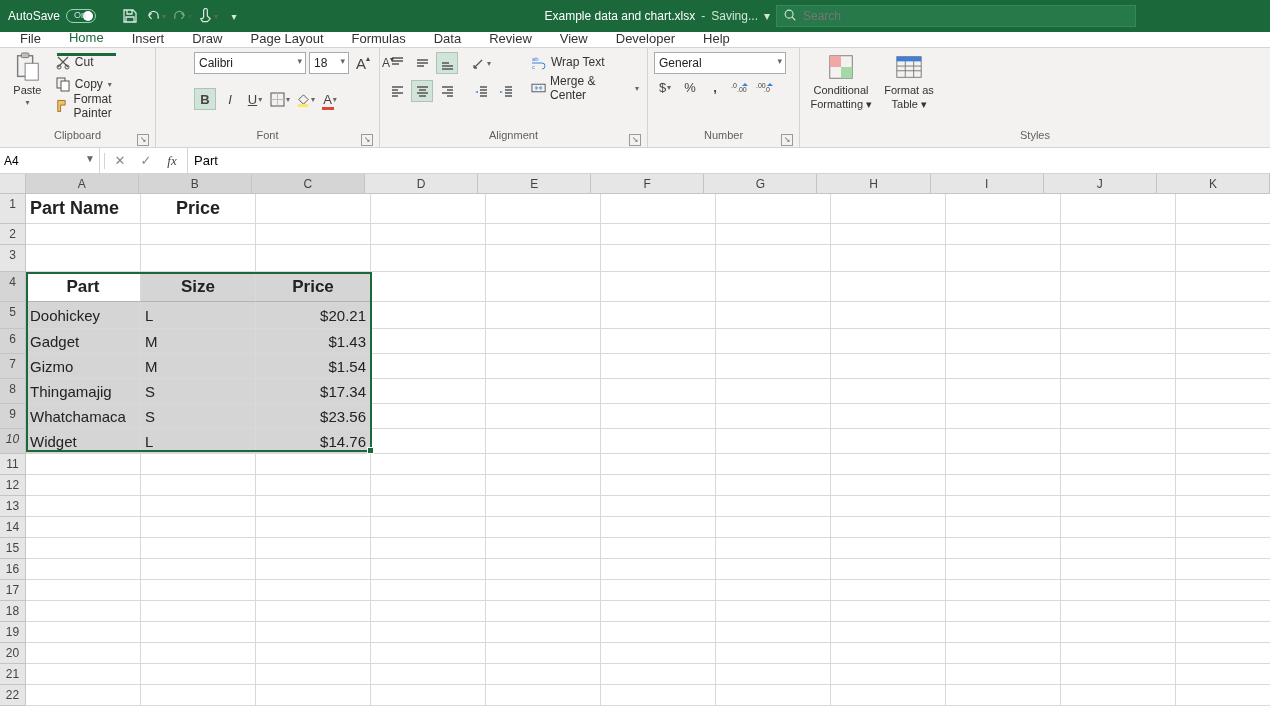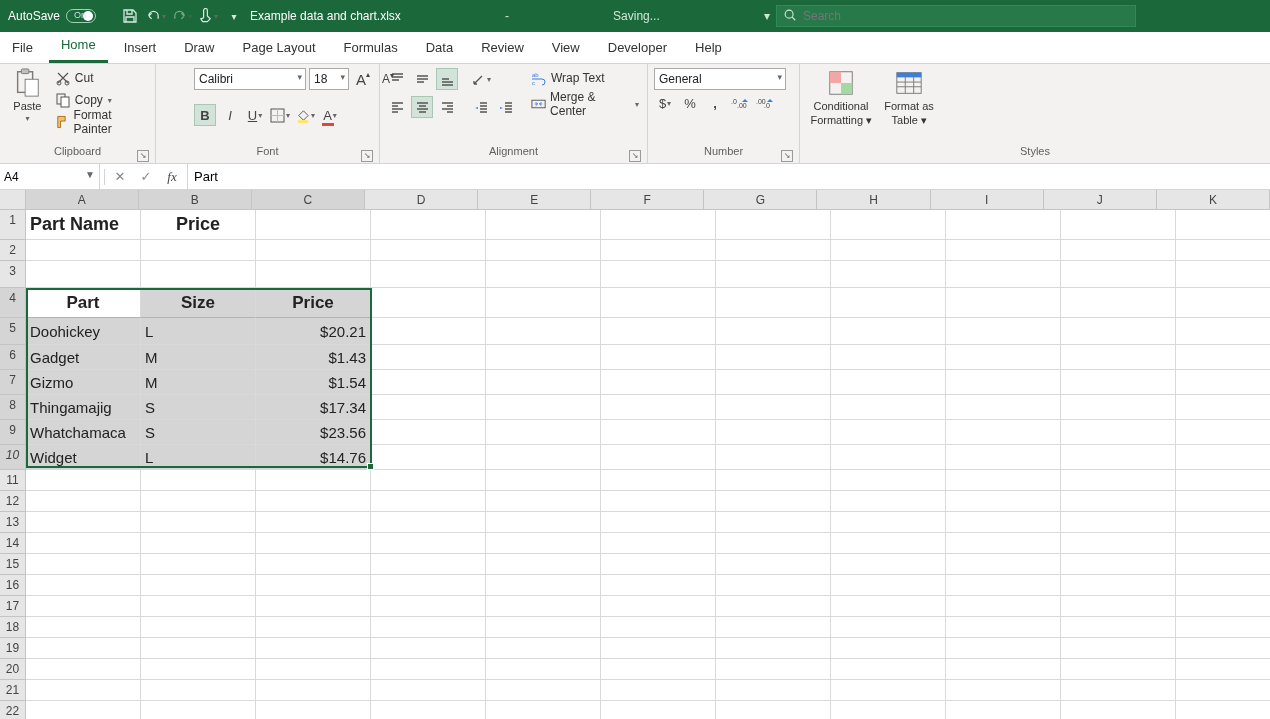--- a/index.html
+++ b/index.html
@@ -4,29 +4,29 @@
 <style>
   * { box-sizing: border-box; margin: 0; padding: 0; font-family: "Segoe UI", Arial, sans-serif; }
   body { width: 1270px; height: 719px; overflow: hidden; background: #fff; font-size: 12px; color:#222; }
 
   
   .titlebar { height: 32px; background: #1b683a; color: #fff; display: flex; align-items: center; padding: 0 8px; gap:6px; }
   .autosave { display: flex; align-items: center; gap: 6px; font-size: 12px;}
   .toggle { width: 30px; height: 14px; border:1px solid #9fd2b4; border-radius: 7px; position: relative; background:#1b683a;}
   .toggle::after{content:"";position:absolute;left:16px;top:1px;width:10px;height:10px;border-radius:50%;background:#fff;}
   .tb-icon { width:20px; height:20px; display:flex; align-items:center; justify-content:center; color:#d7eadf; fill:#d7eadf; cursor:pointer;}
-  .title { flex:1; text-align:center; font-size:12px; display:flex; justify-content:space-between; gap:6px; align-items:center; }
+  .title { flex:1; text-align:center; font-size:12px; display:flex; justify-content:flex-end; gap:6px; align-items:center; }
   .title .fn{color:#fff;}
   .title .sv{color:#cfe7d8;}
   .search { width: 360px; height: 22px; background:#27794a; border:1px solid #2e8a56; display:flex; align-items:center; padding:0 6px; gap:6px; color:#d7eadf; }
   .search input{ background:transparent; border:none; color:#fff; font-size:12px; outline:none; flex:1;}
   .title-right{width:120px;}
 
   
-  .tabbar { height: 32px; background: #fff; border-bottom:1px solid #d4d4d4; display:flex; align-items:flex-end; gap:4px;}
+  .tabbar { height: 16px; background: #fff; border-bottom:1px solid #d4d4d4; display:flex; align-items:center; padding-left:8px; gap:4px;}
   .tab { padding:6px 12px 8px 12px; font-size:13px; color:#333; cursor:pointer;}
   .tab.active{ color:#1b683a; border-bottom:3px solid #1b683a; font-weight:400;}
   
   
   .ribbon { height: 100px; background:#f3f2f1; border-bottom:1px solid #d4d4d4; display:flex; }
   .group{ border-right:1px solid #d4d4d4; display:flex; flex-direction:column; padding:4px 6px 0 6px;}
   .group-body{flex:1; display:flex; gap:4px; align-items:flex-start;}
   .group-label{height:18px;text-align:center;font-size:11px;color:#5f5f5f; position:relative;}
   .launcher{position:absolute; right:0; bottom:1px; width:12px;height:12px; border:1px solid #9a9a9a; font-size:8px; line-height:10px; color:#666; cursor:pointer; background:#f3f2f1;}
   .big-btn{display:flex;flex-direction:column;align-items:center;justify-content:flex-start;width:46px;height:70px;cursor:pointer;font-size:11px;color:#333;gap:2px;}

